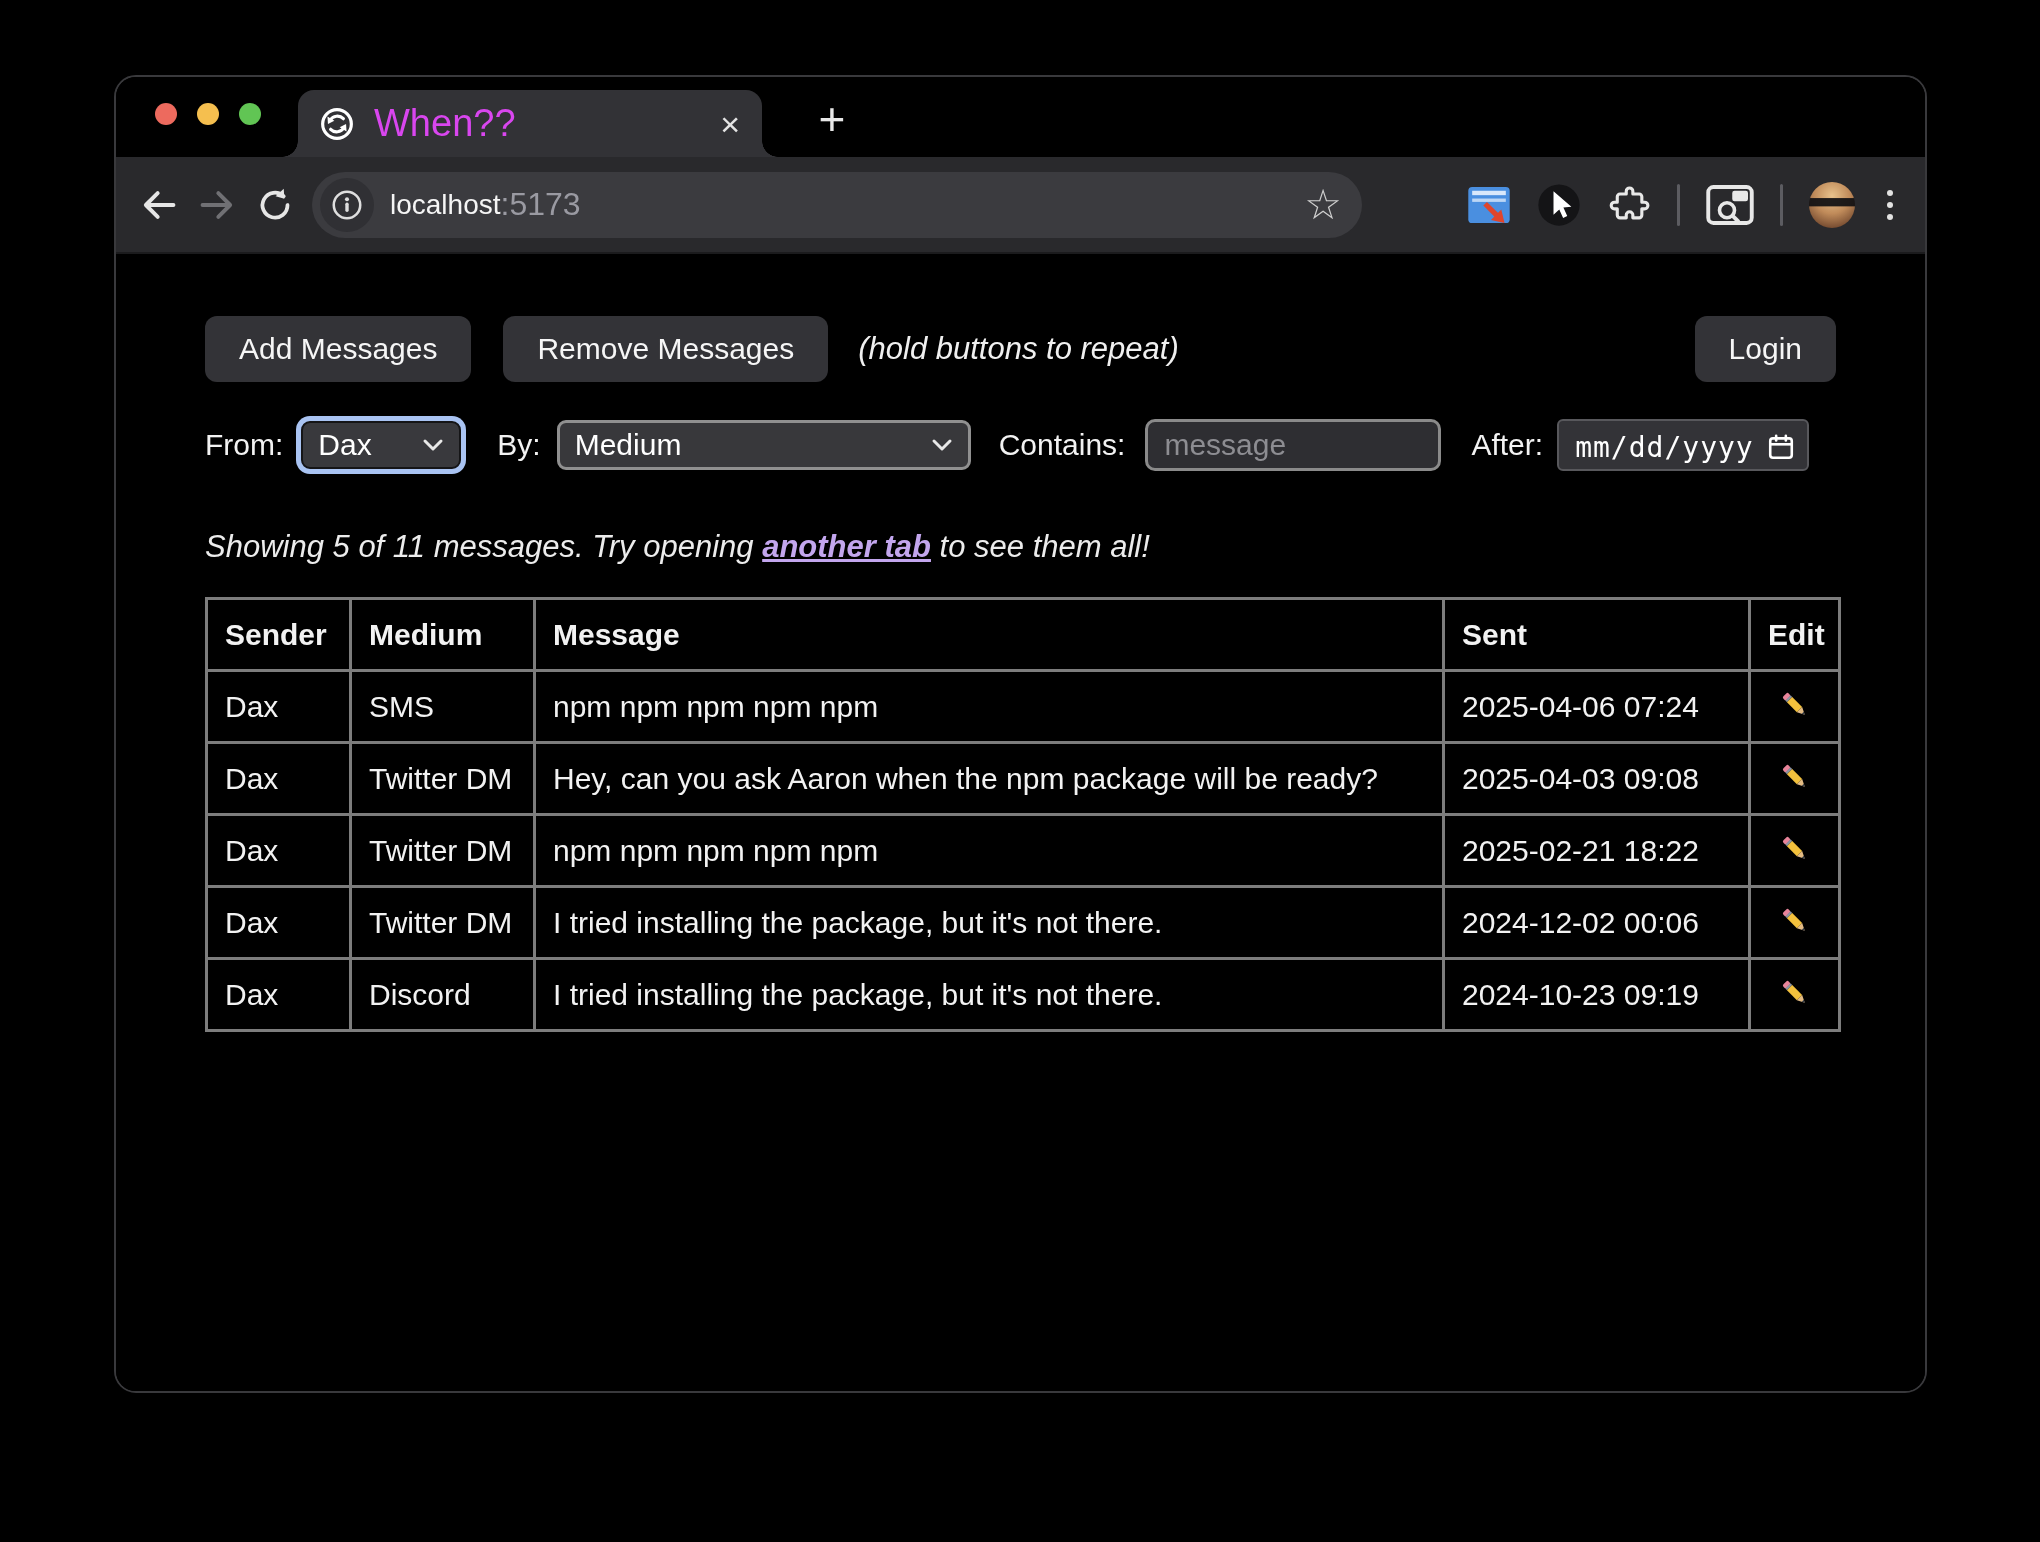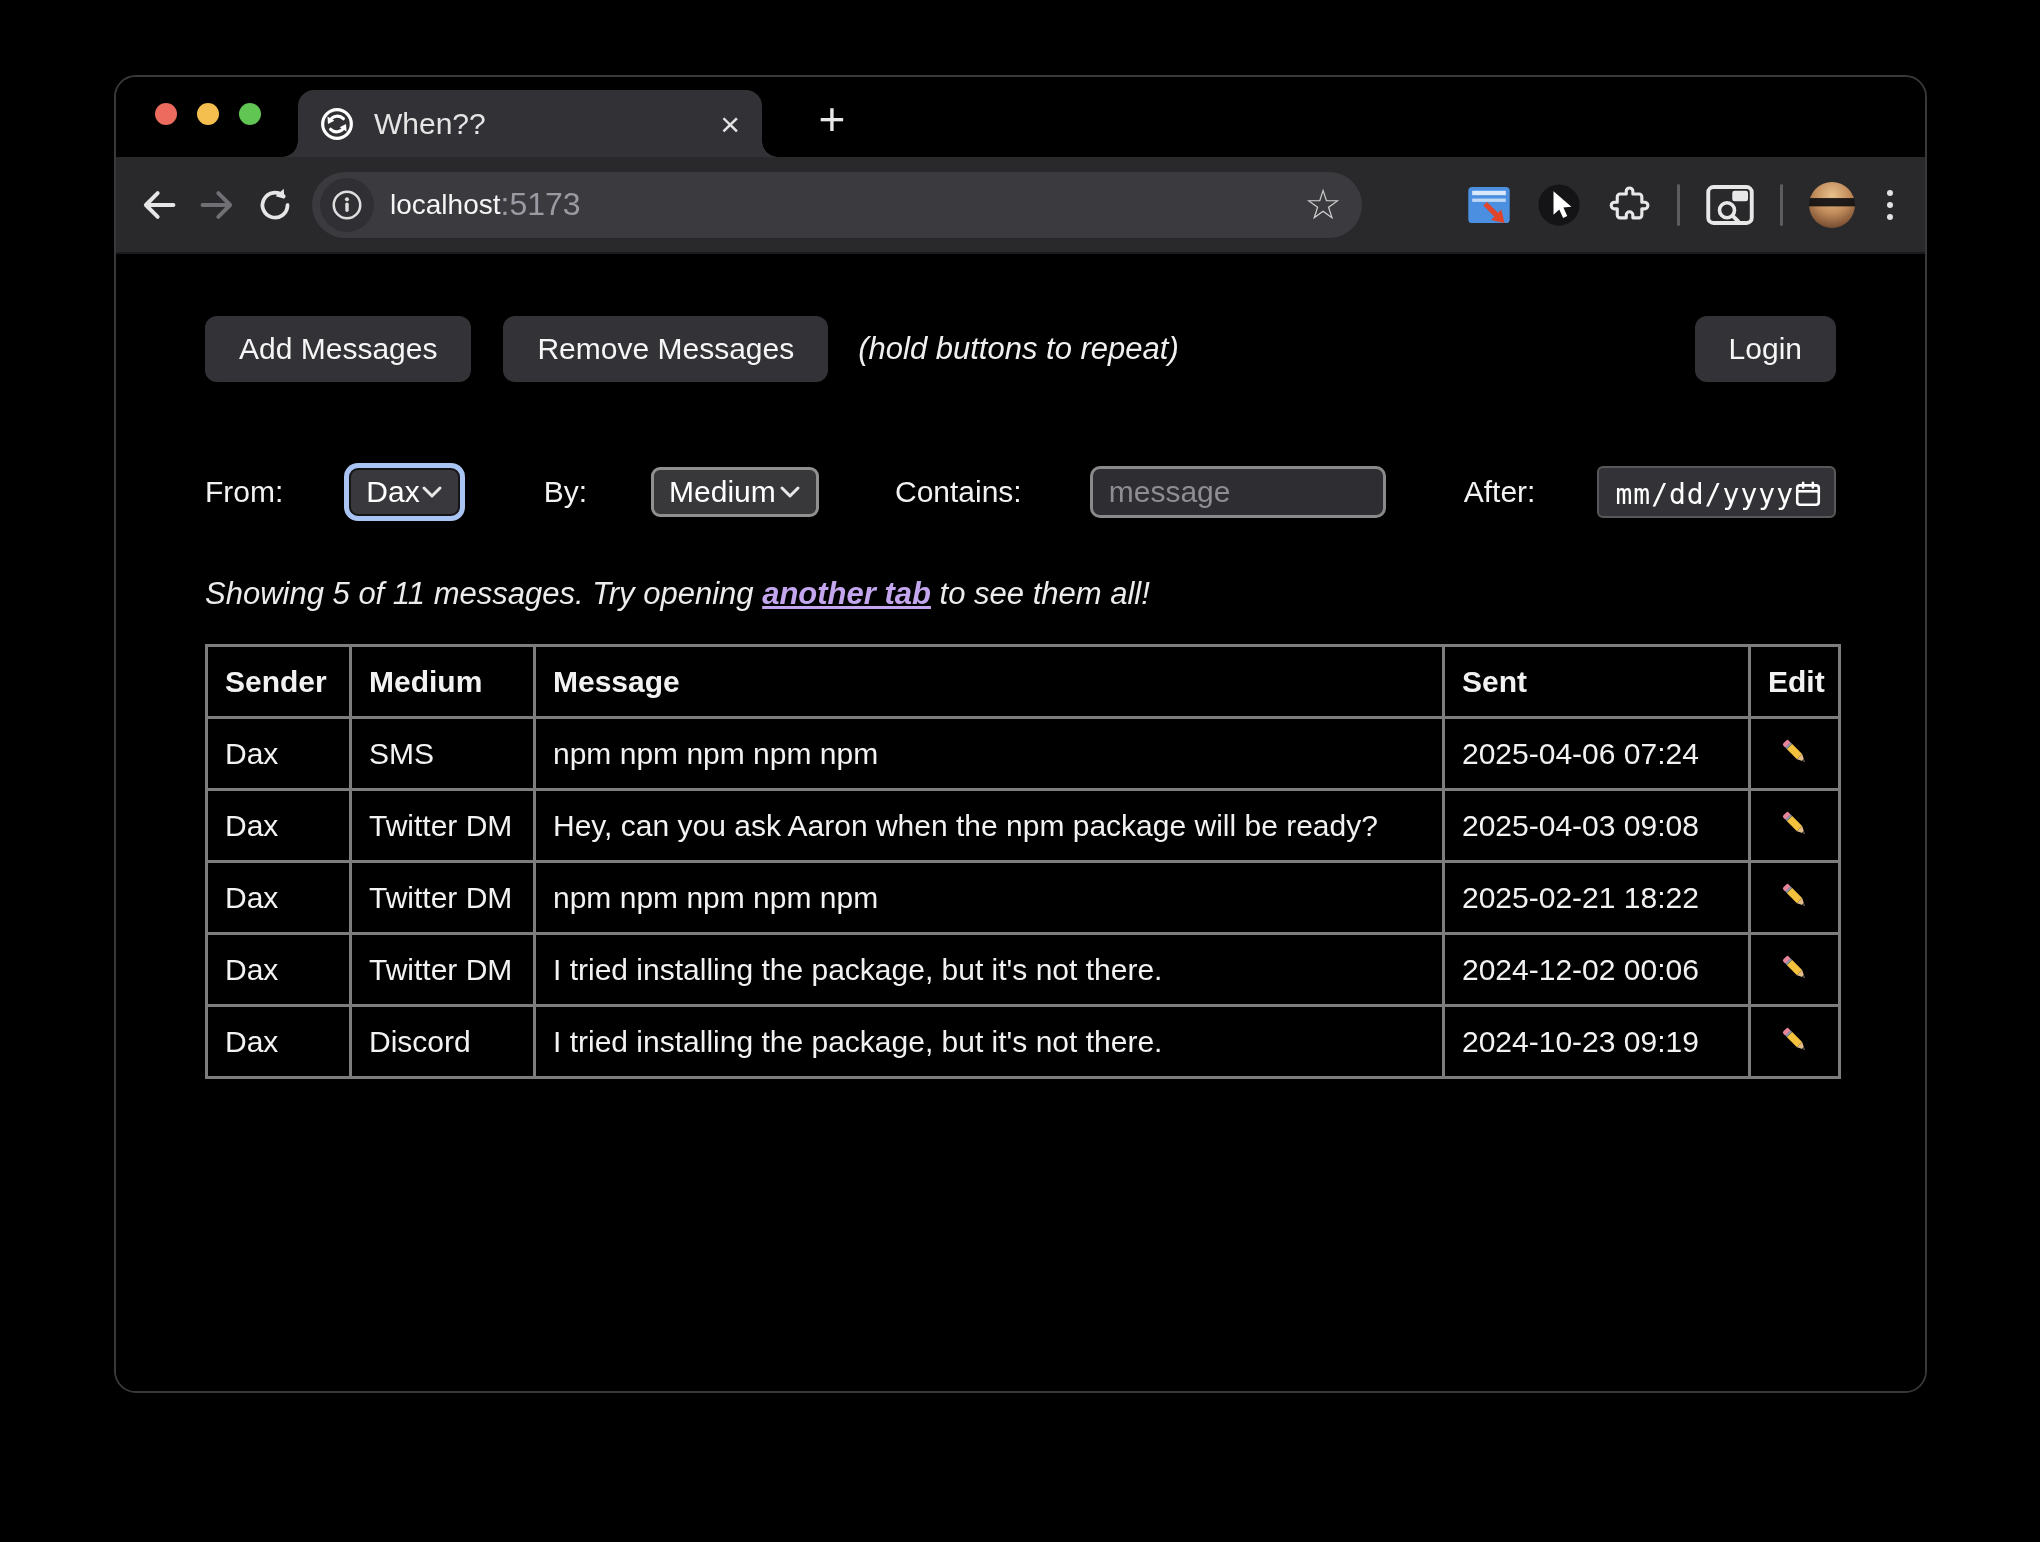--- a/index.html
+++ b/index.html
@@ -18,21 +18,21 @@
   .tl.red{ background:#ed6a5e; } .tl.yellow{ background:#f5bf4f; } .tl.green{ background:#61c554; }
 
   .tab{
     position:absolute; left:182px; top:13px; width:464px; height:67px;
     background:#323236; border-radius:16px 16px 0 0;
     display:flex; align-items:center; padding:0 22px;
   }
   .tab::before, .tab::after{ content:""; position:absolute; bottom:0; width:16px; height:16px; }
   .tab::before{ left:-16px; background:radial-gradient(circle at 0 0, transparent 15.5px, #323236 16px); }
   .tab::after{ right:-16px; background:radial-gradient(circle at 100% 0, transparent 15.5px, #323236 16px); }
-  .tab-title{ margin-left:20px; font-size:30px; color:#e5e5e5; }
+  .tab-title{ margin-left:20px; font-size:38px; color:#d946ef; }
   .tab-close{ margin-left:auto; font-size:34px; color:#e4e4e4; line-height:1; cursor:default; }
   .newtab-btn{
     position:absolute; left:690px; top:16px; width:52px; height:52px;
     display:flex; align-items:center; justify-content:center;
     font-size:46px; font-weight:300; color:#e8e8e8;
   }
 
   
   .toolbar{
     height:97px; background:#29292c; display:flex; align-items:center;
@@ -66,21 +66,21 @@
 
   .actions-row{ display:flex; align-items:center; }
   .btn{
     background:#333337; border:none; border-radius:12px; height:66px; padding:0 34px;
     color:#f6f6f6; font-size:30px; font-weight:500; font-family:inherit; cursor:default;
   }
   .btn-remove{ margin-left:32px; }
   .hint{ margin-left:30px; font-style:italic; font-size:31px; color:#f0f0f0; }
   .btn-login{ margin-left:auto; }
 
-  .filters-row{ margin-top:84px; display:flex; align-items:center;gap:48px; }
+  .filters-row{ margin-top:37px; display:flex; align-items:center; }
   .flabel{ color:#f2f2f2; }
   .select{
     height:48px; display:flex; align-items:center; padding:0 14px 0 15px; color:#fff;
     background:#39393d; border-radius:9px;
   }
   .select .chev{ margin-left:auto; display:flex; }
   .from-select{ width:160px; margin-left:18px; border:2px solid #151517; box-shadow:0 0 0 5px #a9c3f2; }
   .by-label{ margin-left:36px; }
   .by-select{ width:414px; height:50px; margin-left:16px; border:3px solid #909090; background:#38383b; }
   .contains-label{ margin-left:28px; }

